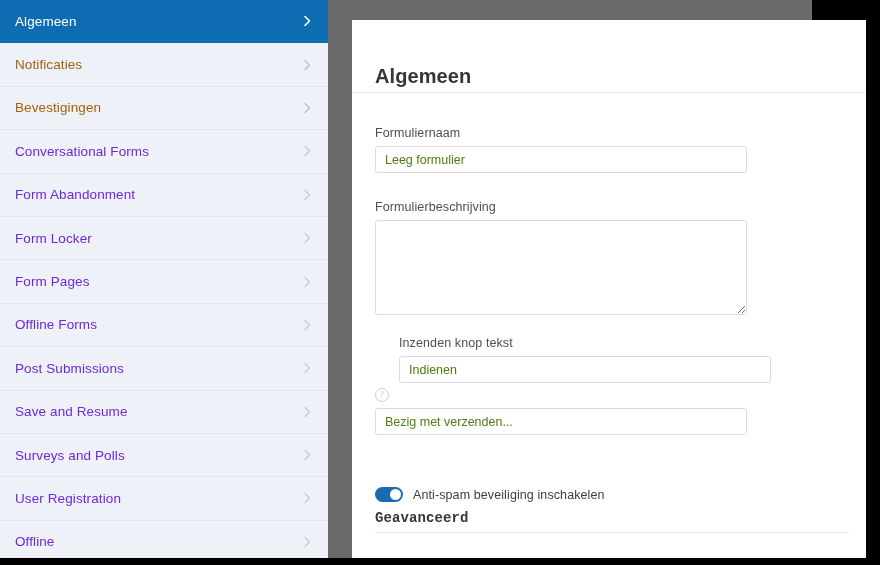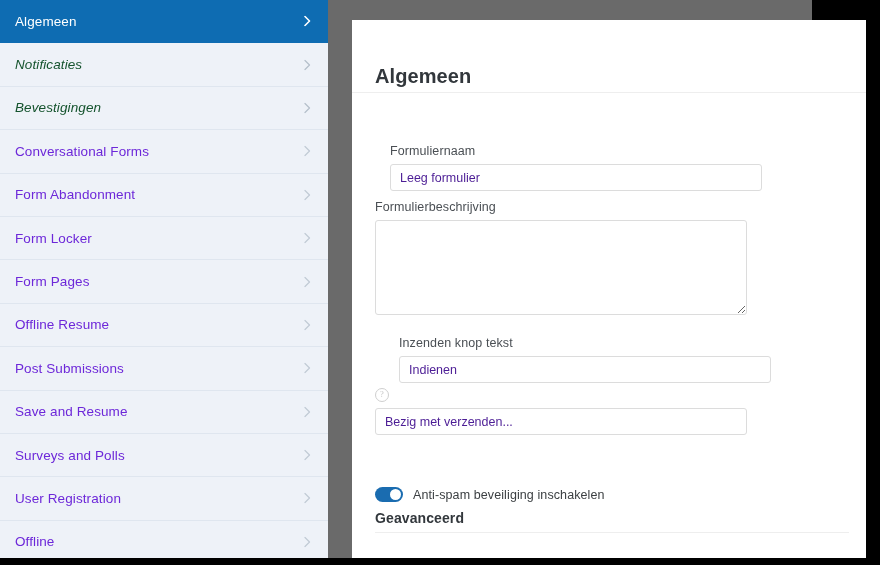--- a/index.html
+++ b/index.html
@@ -43,22 +43,21 @@
     padding: 0 14px 0 15px;
     background: #eef2f8;
   }
   .side-item .label {
     font-size: 13.5px;
     letter-spacing: 0.1px;
     color: #6d28d9;
     white-space: nowrap;
   }
   .side-item.enabled .label {
-    color: #14532d;
-    font-style: italic;
+    color: #a16207;
   }
   .side-item.active {
     background: #0e6cb2;
     border-bottom: 1px solid #0e6cb2;
   }
   .side-item.active .label {
     color: #ffffff;
     font-weight: normal;
   }
   .side-item .chev {
@@ -145,21 +144,21 @@
   .field input.ctl,
   .field .ctl-box {
     box-sizing: border-box;
     width: 372px;
     height: 27px;
     border: 1px solid #dcdcdc;
     border-radius: 3px;
     background: #ffffff;
     font-family: "Liberation Sans", sans-serif;
     font-size: 12.5px;
-    color: #4c1d95;
+    color: #4d7c0f;
     padding: 0 9px;
     outline: none;
     display: flex;
     align-items: center;
   }
   .field textarea.ctl {
     box-sizing: border-box;
     width: 372px;
     height: 95px;
     border: 1px solid #dcdcdc;
@@ -222,20 +221,21 @@
   }
 
   #adv-title {
     position: absolute;
     left: 23px;
     top: 478px;
     font-size: 14px;
     font-weight: bold;
     color: #32373c;
     letter-spacing: 0.1px;
+    font-family: Liberation Mono, monospace;
   }
   #hr-adv {
     position: absolute;
     left: 23px;
     top: 512px;
     width: 474px;
     height: 1px;
     background: #eeeeee;
   }
 </style>
@@ -305,21 +305,21 @@
     <div class="side-item">
       <span class="label">Form Pages</span>
       <span class="chev">
         <svg width="7" height="11" viewBox="0 0 7 11">
             <path d="M1 1 L5.5 5.5 L1 10" fill="none" stroke-width="1.3" stroke-linecap="round" stroke-linejoin="round"></path>
           </svg>
       </span>
     </div>
 
     <div class="side-item">
-      <span class="label">Offline Resume</span>
+      <span class="label">Offline Forms</span>
       <span class="chev">
         <svg width="7" height="11" viewBox="0 0 7 11">
             <path d="M1 1 L5.5 5.5 L1 10" fill="none" stroke-width="1.3" stroke-linecap="round" stroke-linejoin="round"></path>
           </svg>
       </span>
     </div>
 
     <div class="side-item">
       <span class="label">Post Submissions</span>
       <span class="chev">
@@ -366,21 +366,21 @@
     </div>
 
   </nav>
 
   <section id="panel">
     <div id="panel-inner">
 
       <h1 id="page-title">Algemeen</h1>
       <div class="hr-full" id="hr-title"></div>
 
-      <div class="field" style="top:124px;margin-left:15px;">
+      <div class="field" style="top:106px;">
         <div class="flabel">
           <span>Formuliernaam</span>
         </div>
         <input class="ctl" type="text" value="Leeg formulier" style="">
       </div>
 
       <div class="field" style="top:180px;">
         <div class="flabel">
           <span>Formulierbeschrijving</span>
         </div>

